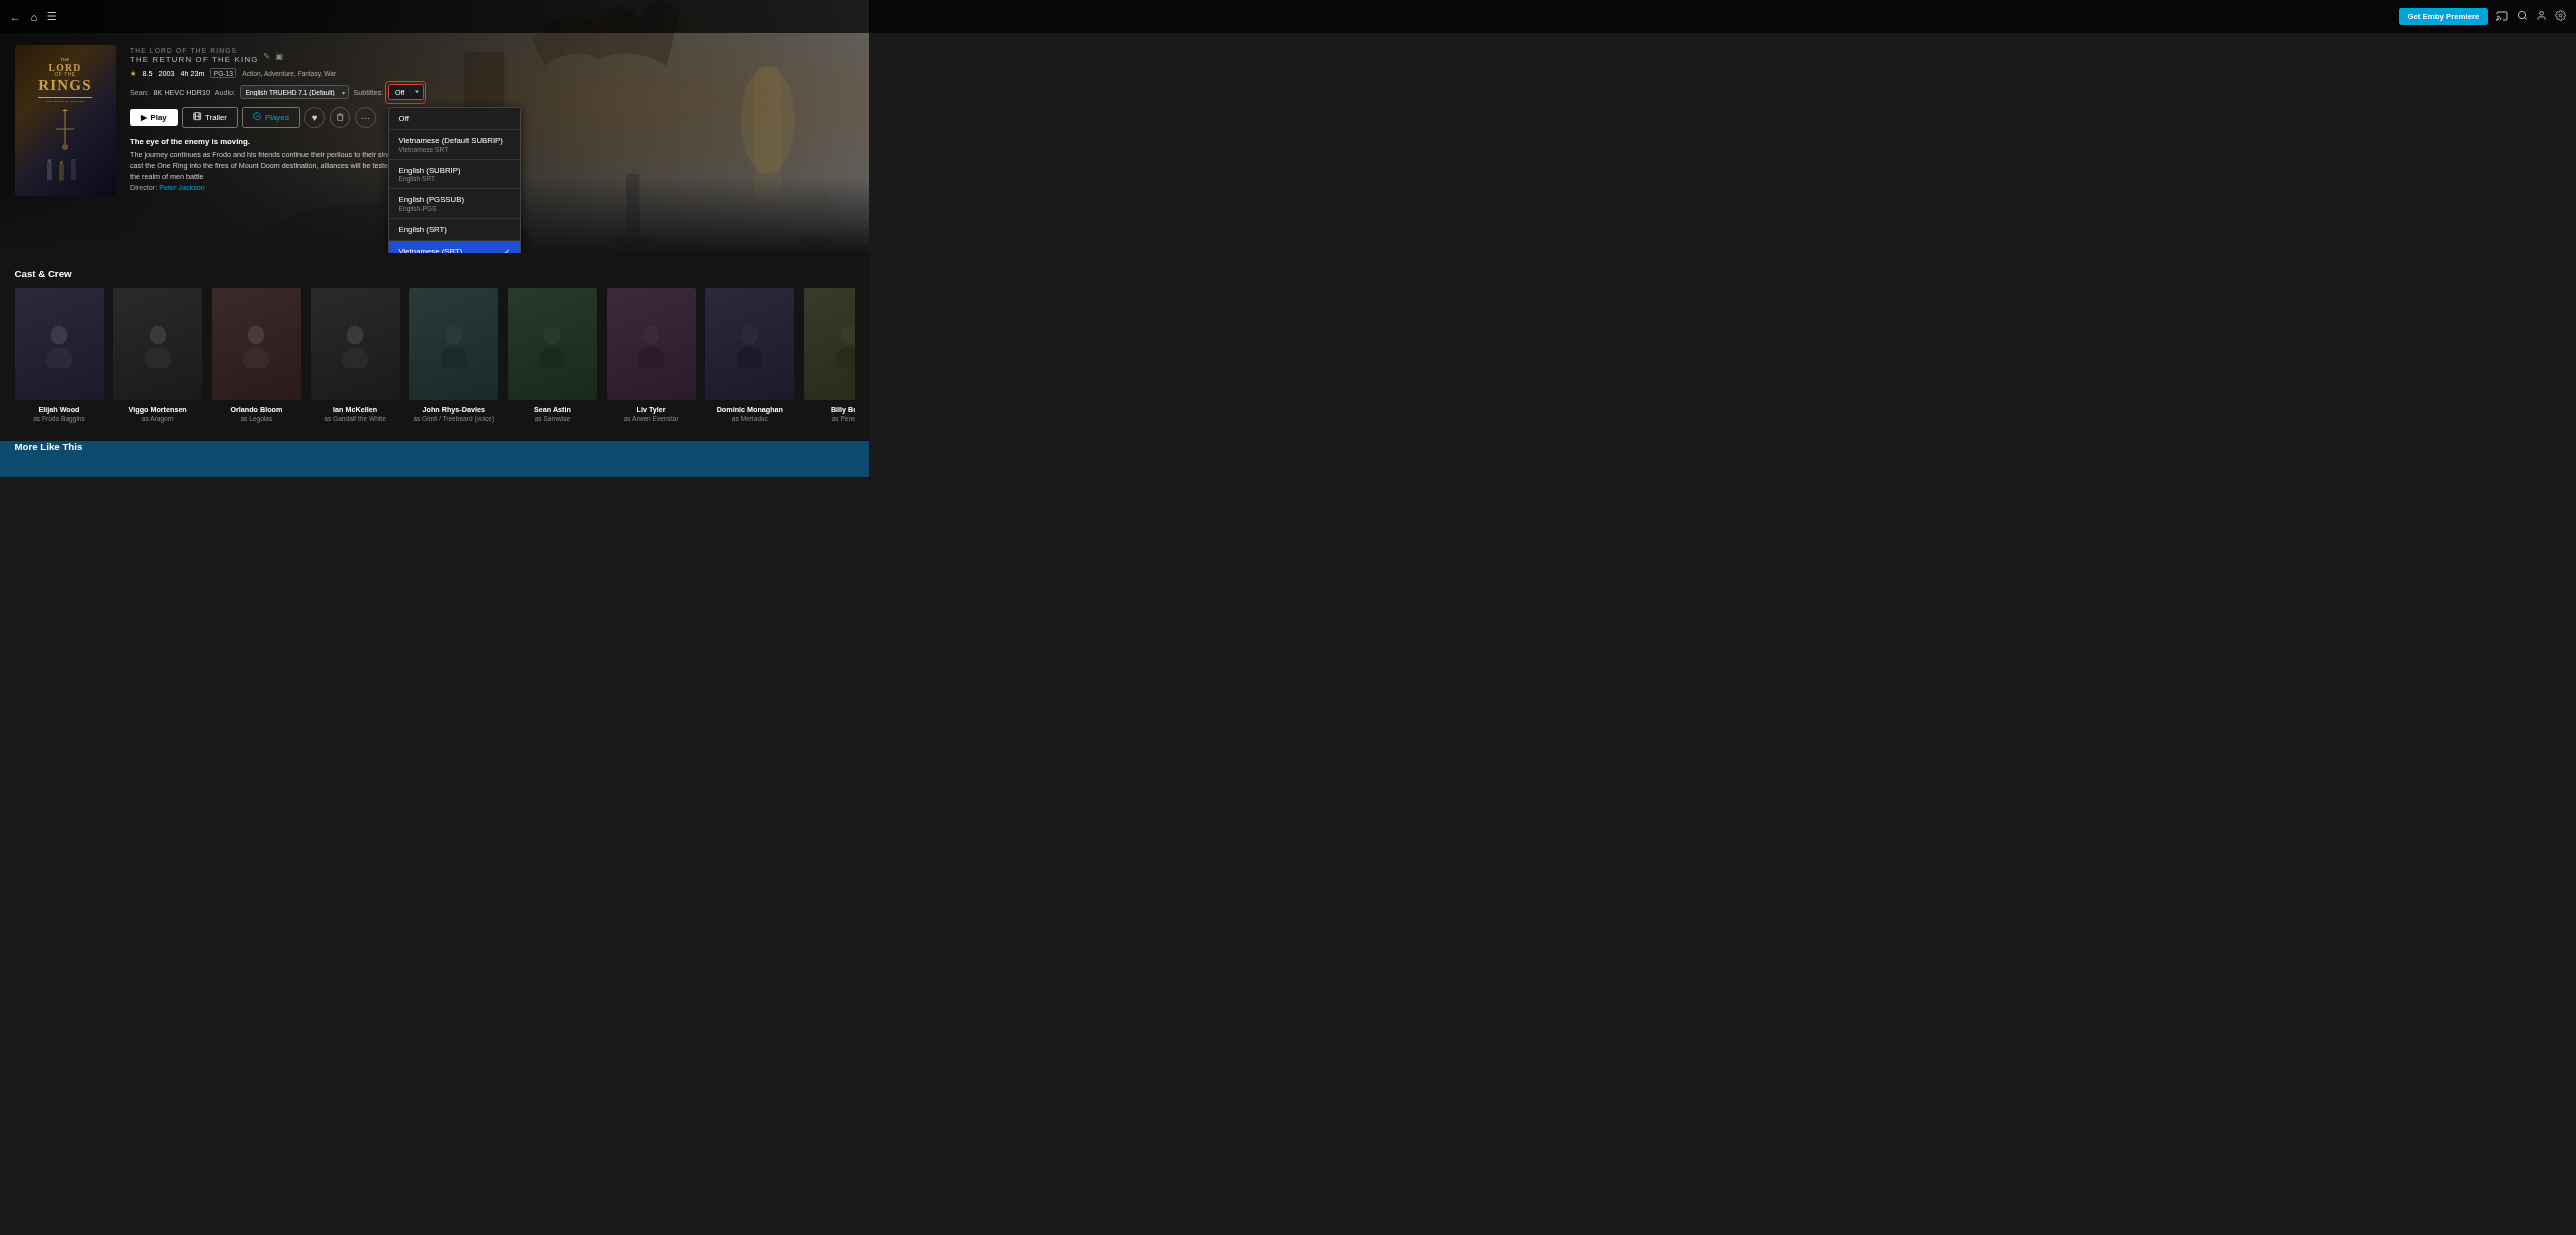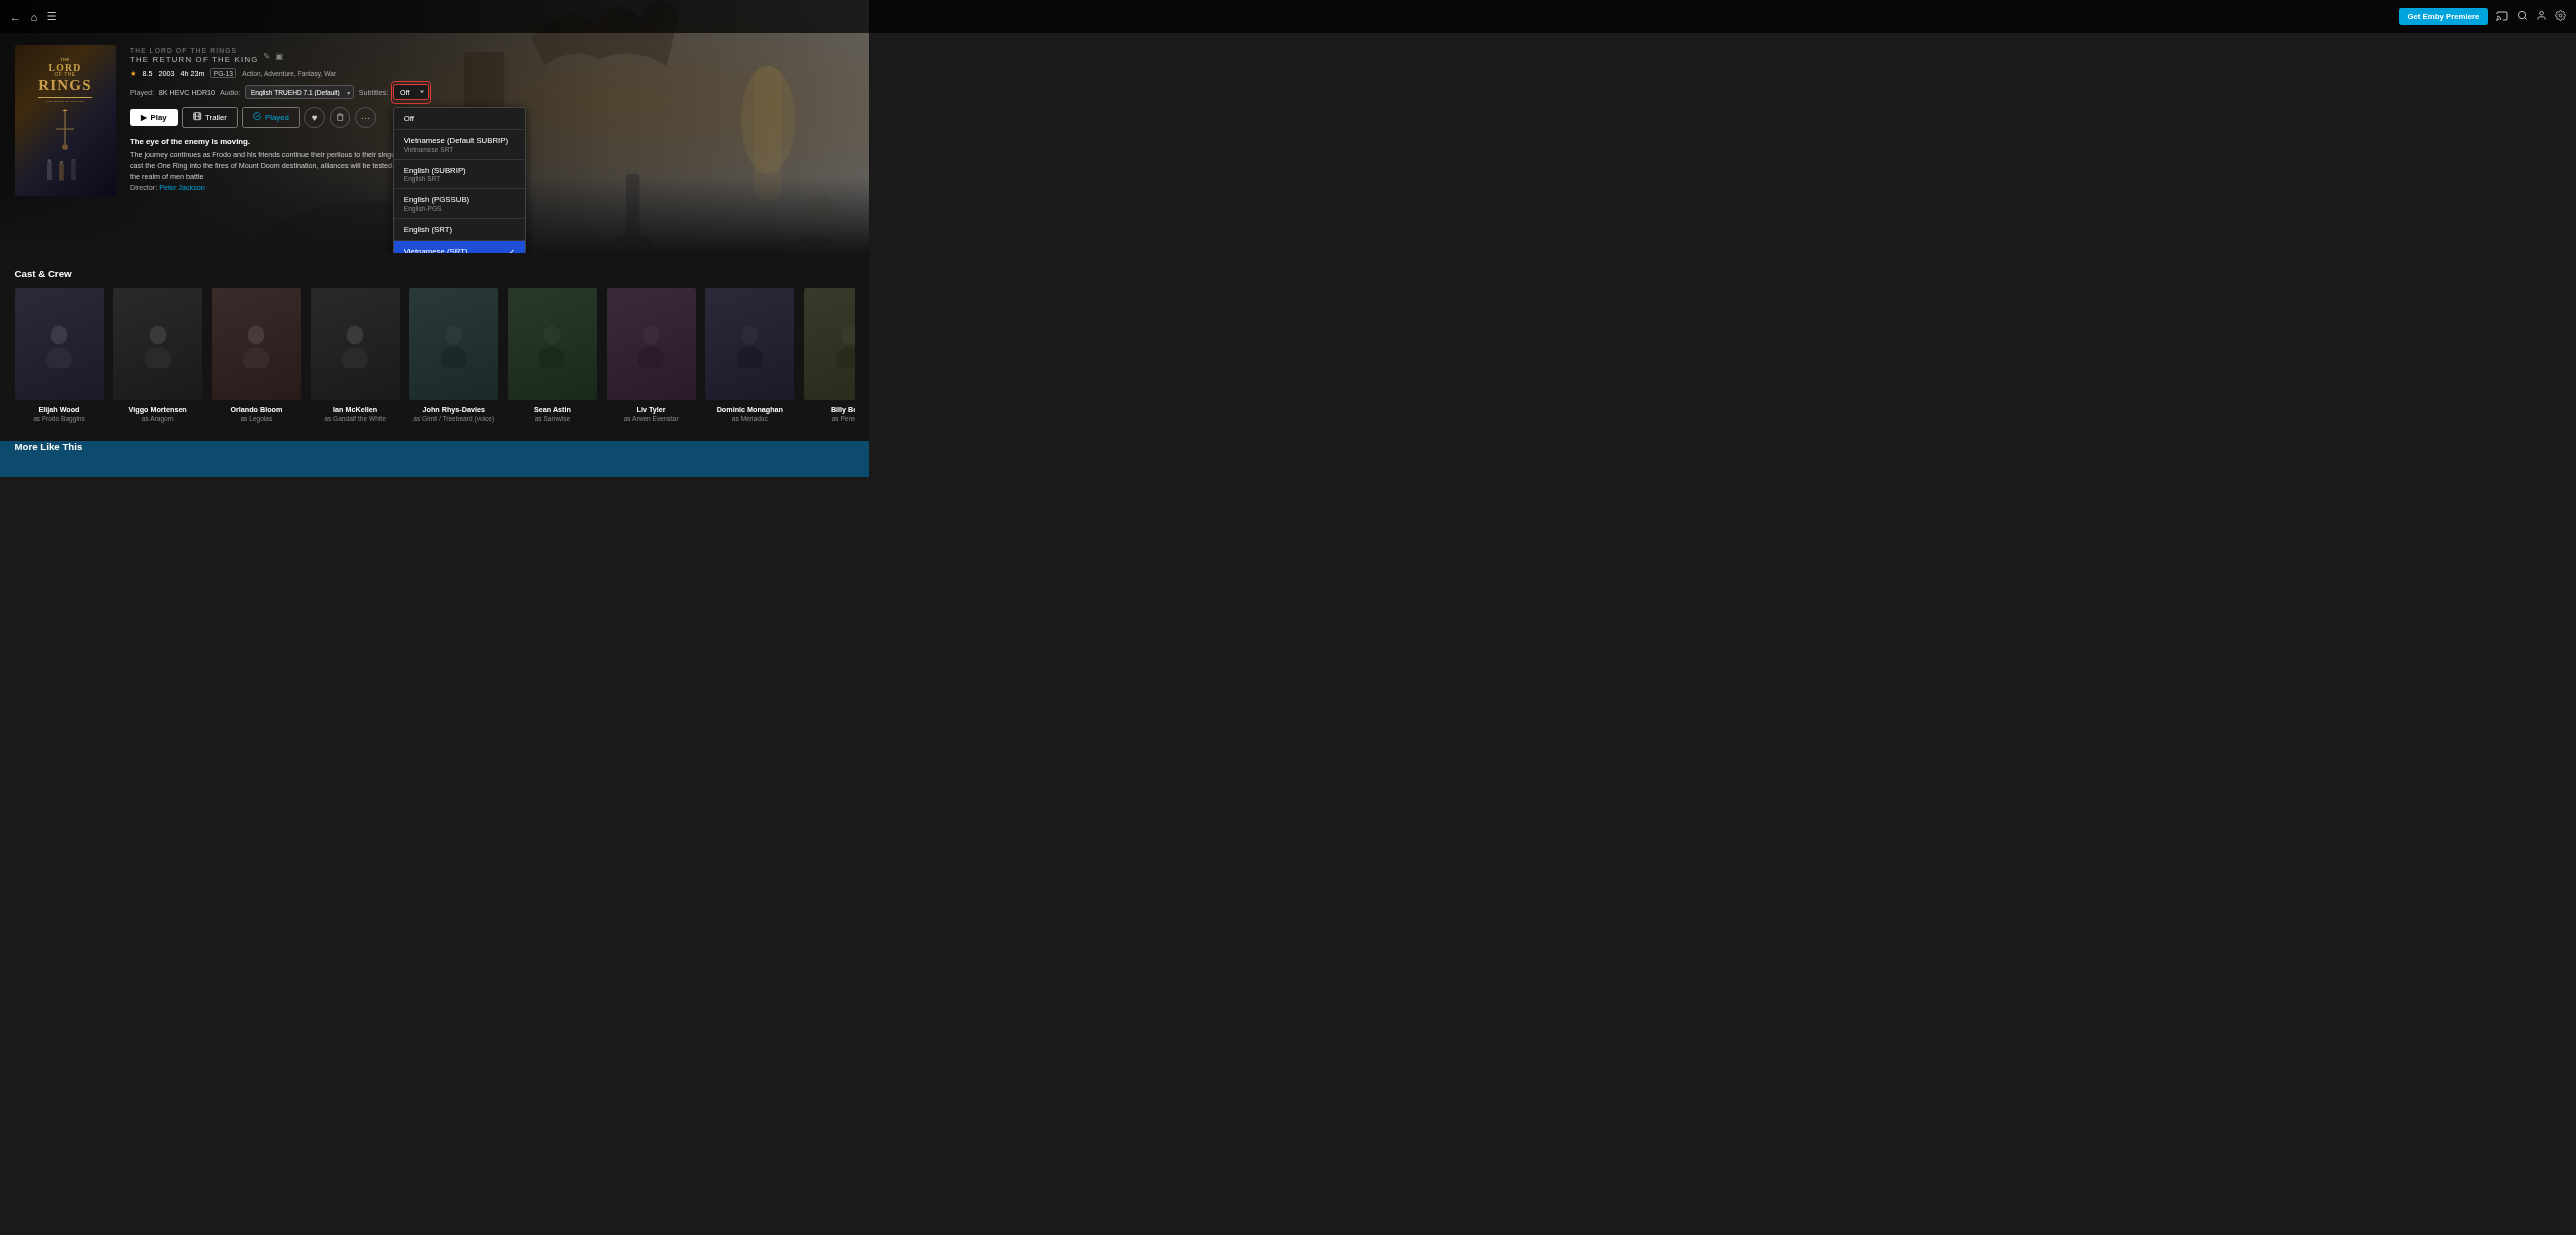--- a/index.html
+++ b/index.html
@@ -531,21 +531,21 @@
       <div class="meta-line">
         <span class="star-rating">★</span>
         <span>8.5</span>
         <span>2003</span>
         <span>4h 23m</span>
         <span class="meta-tag">PG-13</span>
         <span class="genre-tags">Action, Adventure, Fantasy, War</span>
       </div>
 
       <div class="tech-row">
-        <span class="tech-label">Played:</span>
+        <span class="tech-label">Sean:</span>
         <span>8K HEVC HDR10</span>
         <span class="tech-label">Audio:</span>
         <div class="select-wrapper">
           <select class="audio-select"><option>English TRUEHD 7.1 (Default)</option></select>
         </div>
         <span class="tech-label">Subtitles:</span>
 
         <div class="subtitles-area">
           <div class="subtitle-red-border"></div>
           <div class="subtitle-select-wrapper">

